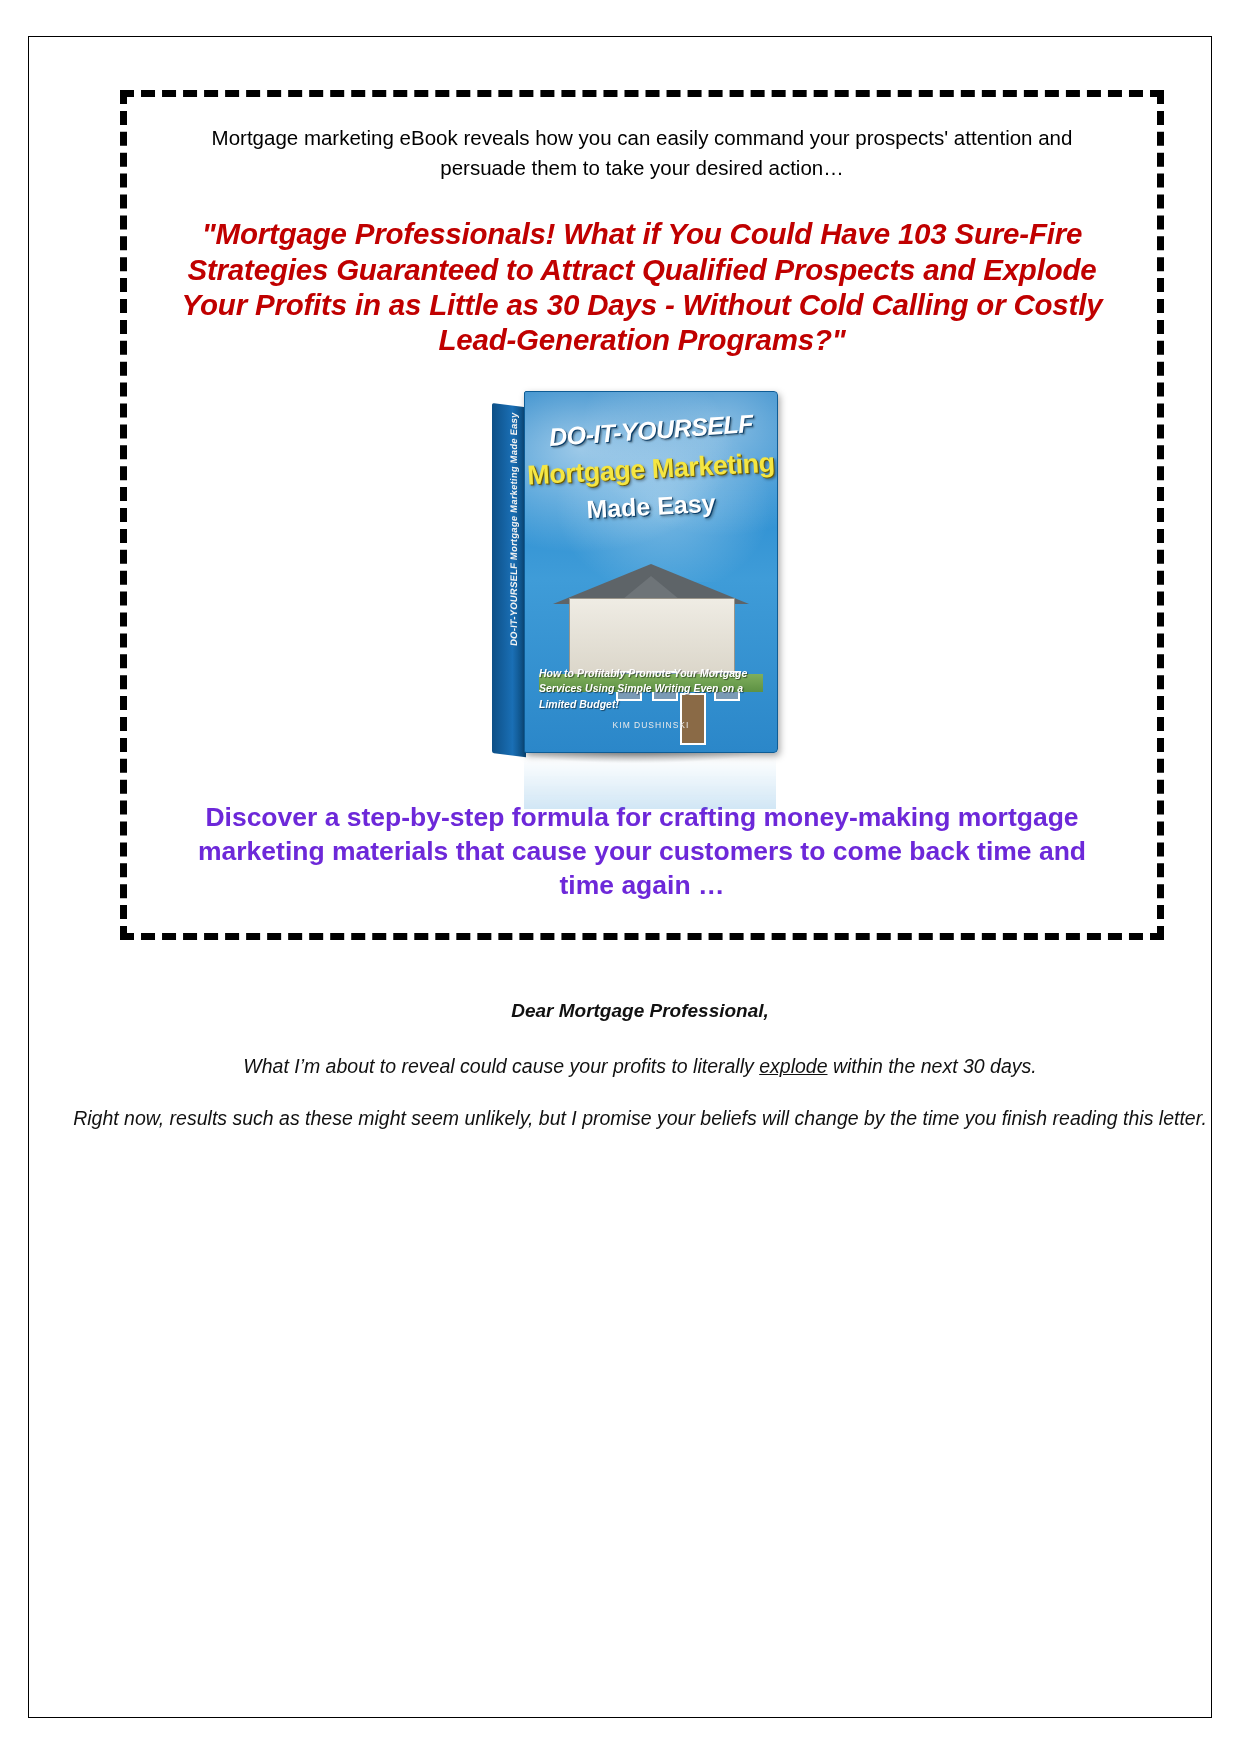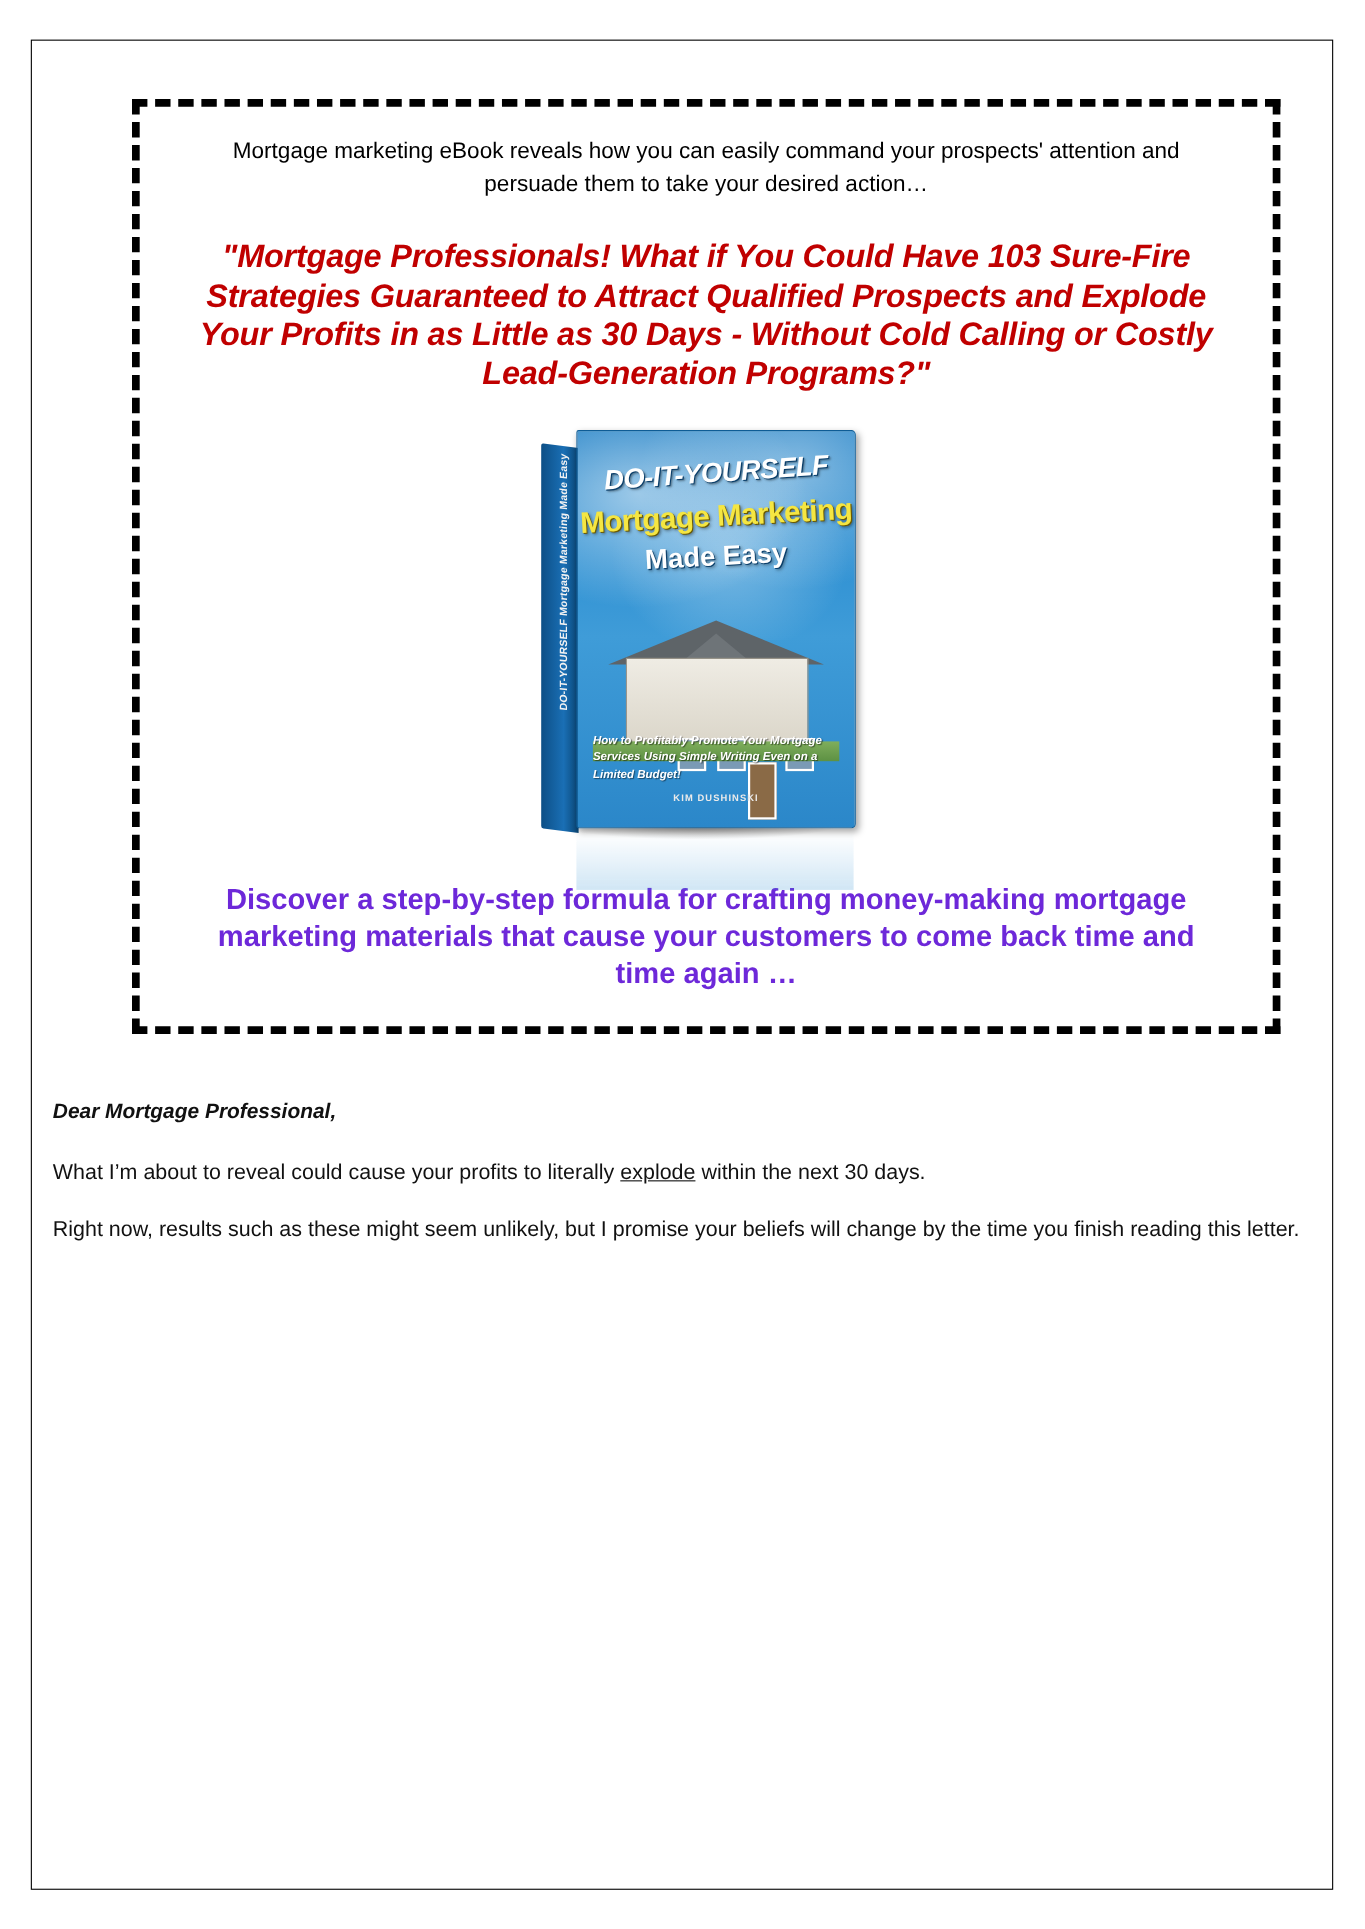--- a/index.html
+++ b/index.html
@@ -215,21 +215,21 @@
     font-style: italic;
     color: #ffffff;
     line-height: 1.45;
     text-shadow: 1px 1px 1px rgba(0,0,0,0.5);
   }
   .cover-author {
     position: absolute;
     left: 0; right: 0; bottom: 22px;
     text-align: center;
     font-size: 8.5px;
-    font-weight: bold;
+    font-weight: normal;
     color: #eaeaea;
     letter-spacing: 1px;
   }
   .book-reflection {
     position: absolute;
     left: 32px;
     top: 372px;
     width: 252px;
     height: 52px;
     background: linear-gradient(180deg, rgba(45,143,210,0.40) 0%, rgba(255,255,255,0) 100%);
@@ -246,29 +246,31 @@
     text-align: center;
     color: #6d28d9;
   }
 
   
   .letter {
     margin: 58px 20px 0 20px;
     font-size: 19.5px;
     line-height: 1.35;
     color: #111111;
+    text-align: center;
   }
   .salutation {
     font-weight: bold;
     font-style: italic;
     font-size: 19px;
     margin-bottom: 30px;
   }
   .letter p {
     margin: 0 0 26px 0;
+    font-style: italic;
   }
   .u { text-decoration: underline; }
 </style>
 </head>
 <body>
 
 <div class="page-frame"></div>
 
 <div class="content">
 

